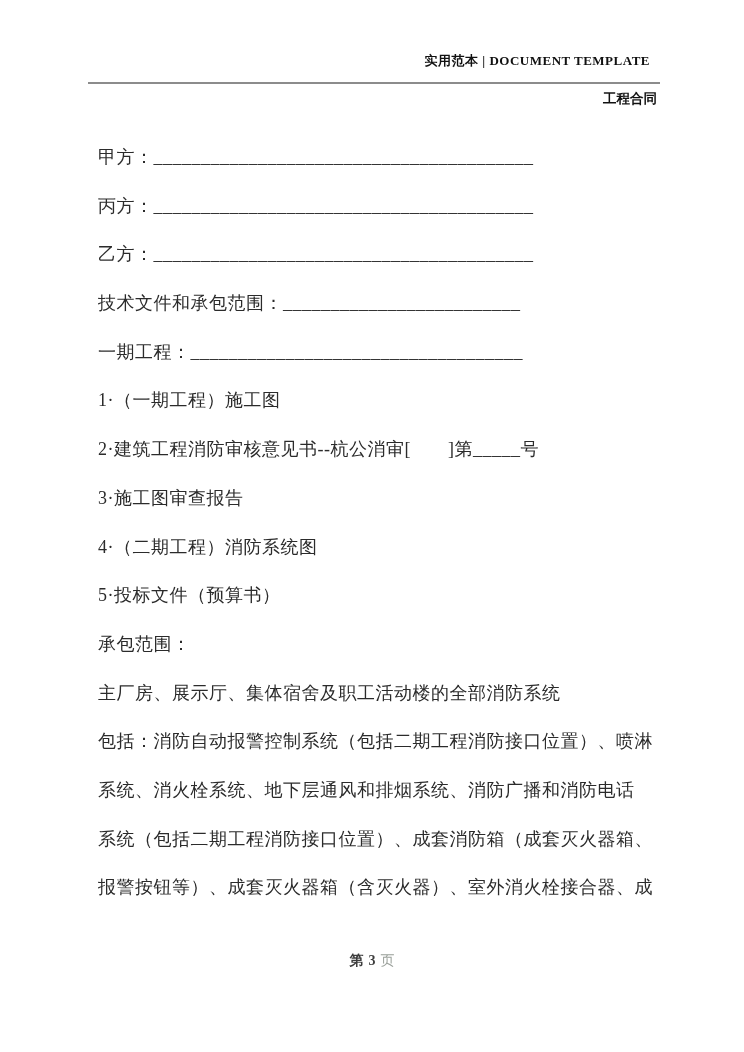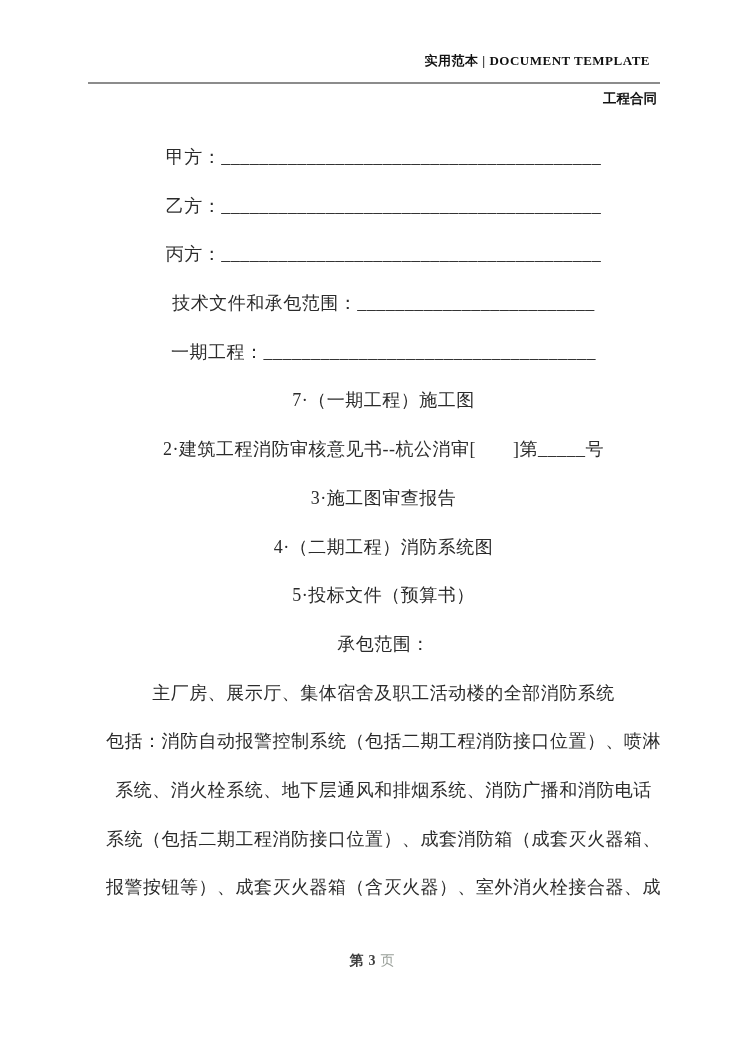--- a/index.html
+++ b/index.html
@@ -41,21 +41,20 @@
     font-size: 13.5px;
     color: #111111;
     margin-top: 6px;
     padding-right: 3px;
     font-family: Liberation Mono, monospace;
   }
   .content {
     position: absolute;
     left: 98px; right: 75px;
     top: 133px;
-    text-align: center;
   }
   .doc-line {
     font-size: 18px;
     line-height: 48.7px;
     height: 48.7px;
     color: #2b2b2b;
     white-space: pre;
     letter-spacing: 0.5px;
   }
   .footer {
@@ -82,25 +81,25 @@
 <div class="page">
 
   <div class="header">
     <div class="brand">实用范本 | DOCUMENT TEMPLATE</div>
     <hr class="header-divider">
     <div class="doc-type">工程合同</div>
   </div>
 
   <div class="content">
     <div class="doc-line">甲方：________________________________________</div>
+    <div class="doc-line">丙方：________________________________________</div>
     <div class="doc-line">乙方：________________________________________</div>
-    <div class="doc-line">丙方：________________________________________</div>
     <div class="doc-line">技术文件和承包范围：_________________________</div>
     <div class="doc-line">一期工程：___________________________________</div>
-    <div class="doc-line">7·（一期工程）施工图</div>
+    <div class="doc-line">1·（一期工程）施工图</div>
     <div class="doc-line">2·建筑工程消防审核意见书--杭公消审[　　]第_____号</div>
     <div class="doc-line">3·施工图审查报告</div>
     <div class="doc-line">4·（二期工程）消防系统图</div>
     <div class="doc-line">5·投标文件（预算书）</div>
     <div class="doc-line">承包范围：</div>
     <div class="doc-line">主厂房、展示厅、集体宿舍及职工活动楼的全部消防系统</div>
     <div class="doc-line">包括：消防自动报警控制系统（包括二期工程消防接口位置）、喷淋</div>
     <div class="doc-line">系统、消火栓系统、地下层通风和排烟系统、消防广播和消防电话</div>
     <div class="doc-line">系统（包括二期工程消防接口位置）、成套消防箱（成套灭火器箱、</div>
     <div class="doc-line">报警按钮等）、成套灭火器箱（含灭火器）、室外消火栓接合器、成</div>

